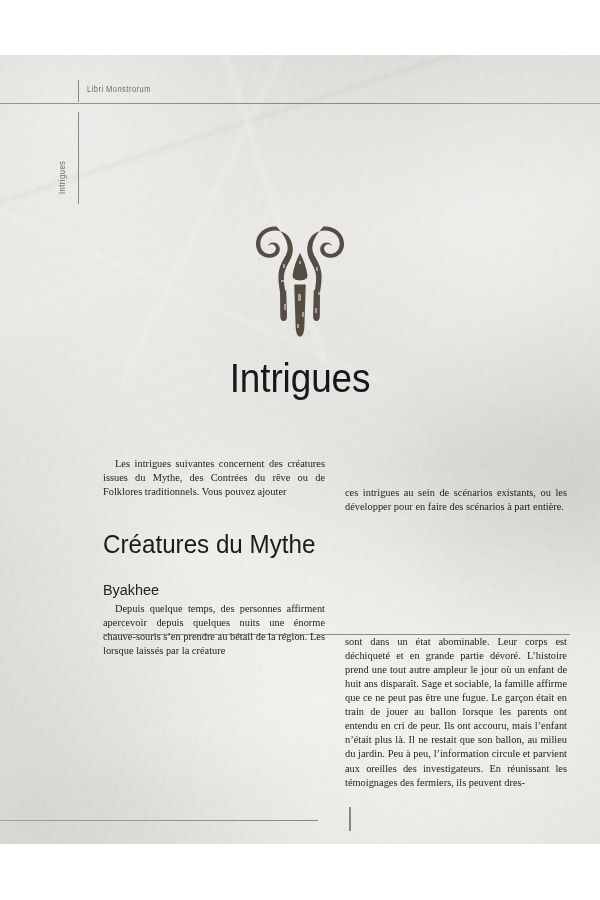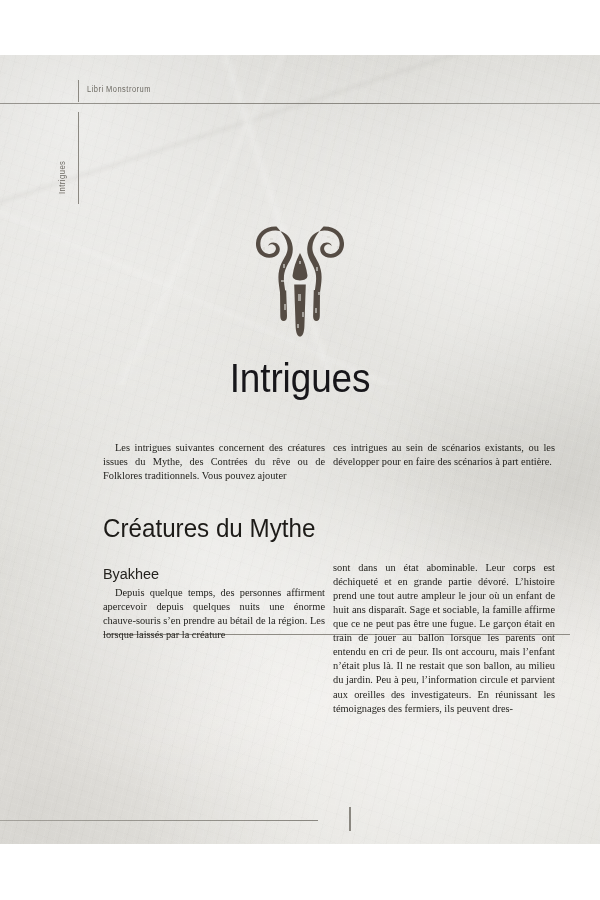--- a/index.html
+++ b/index.html
@@ -178,41 +178,41 @@
     font-weight: 400;
     color: #17161a;
     letter-spacing: -0.1px;
     transform: scaleX(0.90);
   }
 
   
   .columns {
     position: absolute;
     left: 103px;
-    top: 386px;
+    top: 402px;
     width: 467px;
     display: flex;
-    gap: 8px;
+    gap: 20px;
   }
   .col {
     width: 222px;
     flex: 0 0 222px;
   }
 
   p.body {
     margin: 0;
     font-family: "Liberation Serif", serif;
     font-size: 10.4px;
     line-height: 14.05px;
     color: #24231f;
     text-align: justify;
     text-indent: 12px;
     hyphens: manual;
   }
-  p.body.cont { text-indent: 0; }
+  p.body.cont { text-indent: 0; margin-top: 29px; }
 
   .it { font-style: italic; }
 
   
   .sec-head {
     margin: 30px 0 0 0;
     font-family: "Liberation Sans Narrow", "Liberation Sans", sans-serif;
     font-weight: 400;
     font-size: 26px;
     line-height: 30px;

